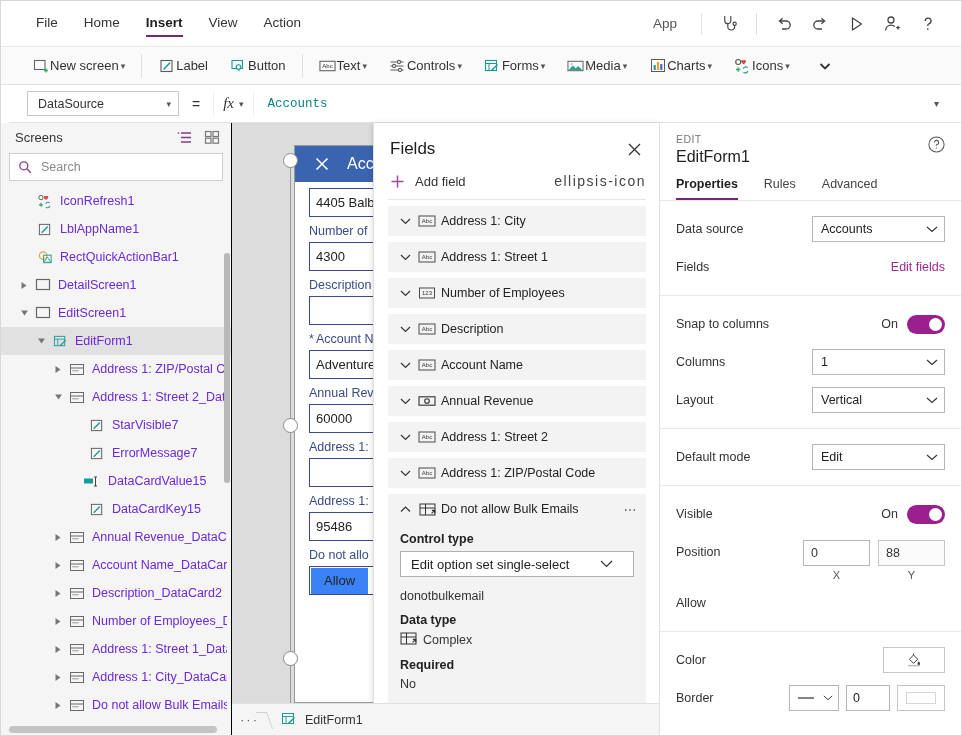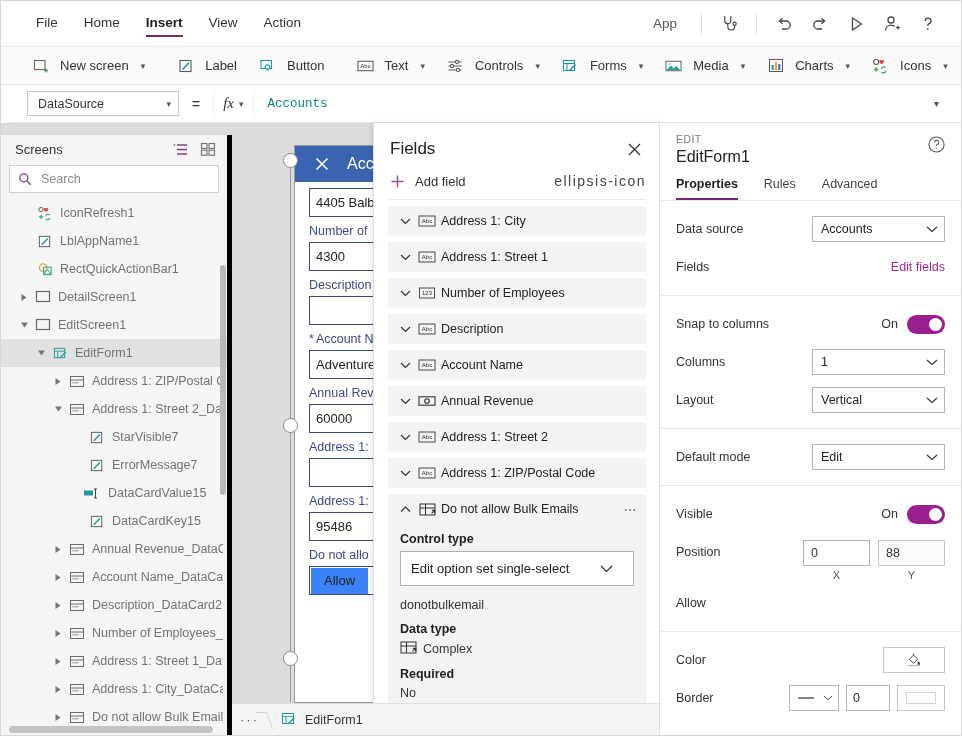--- a/index.html
+++ b/index.html
@@ -54,21 +54,21 @@
 
   
   .ribbon {
     position: absolute; left: 0; top: 46px; right: 0; height: 38px;
     background: #fafafa;
     border-bottom: 1px solid #e3e3e3;
     display: flex; align-items: center;
     padding-left: 20px;
   }
   .rb-btn {
-    display: flex; align-items: center; gap: 11px;
+    display: flex; align-items: center; gap: 1px;
     padding: 0 11px; height: 30px; cursor: pointer;
     font-size: 13px; color: #333; white-space: nowrap;
   }
   .rb-ico { width: 17px; height: 17px; display:flex; align-items:center; justify-content:center; flex: none;}
   .rb-ico svg { display:block; }
   .chev { font-size: 9px; color: #555; margin-left: 1px; }
   .rb-div { width: 1px; height: 24px; background: #e0e0e0; margin: 0 5px; }
   .rb-more { margin-left: 4px; padding: 0 12px; cursor: pointer; color: #333; display:flex; align-items:center;}
 
   
@@ -100,22 +100,22 @@
   .fb-chev { padding: 0 4px 0 8px; color: #555; font-size: 10px; cursor: pointer; }
 
   
   .main {
     position: absolute; left: 0; top: 122px; right: 0; bottom: 0;
     background: #dcdcdc;
   }
 
   
   .treepane {
-    position: absolute; left: 0; top: 12px; width: 231px; bottom: 0;
-    background: #f5f5f5; border-right: 5px solid #000000;
+    position: absolute; left: 0; top: 0; width: 231px; bottom: 0;
+    background: #f5f5f5; border-right: 1px solid #000000;
     display: flex; flex-direction: column;
   }
   .tp-header {
     height: 28px; display: flex; align-items: center;
     padding: 0 8px 0 14px; flex: none;
   }
   .tp-title { font-size: 13px; color: #333; }
   .tp-hicons { margin-left: auto; display: flex; gap: 6px; align-items: center; }
   .tp-hicon { width: 22px; height: 20px; display:flex; align-items:center; justify-content:center; cursor: pointer; }
   .tp-search {
@@ -128,21 +128,21 @@
     font-size: 12.5px; color: #333; font-family: "Liberation Sans", sans-serif;
     background: transparent;
   }
   .tp-search input::placeholder { color: #888; }
   .tree {
     flex: 1; overflow: hidden; position: relative;
     padding-top: 2px;
   }
   .trow {
     display: flex; align-items: center; height: 28px;
-    font-size: 12.5px; color: #737373; cursor: pointer;
+    font-size: 12.5px; color: #6d28d9; cursor: pointer;
     white-space: nowrap; padding-right: 4px;
   }
   .trow.sel { background: #e1e1e1; }
   .tw { width: 18px; display: flex; align-items: center; justify-content: center; flex: none; color: #666; }
   .tw svg { display: block; }
   .ticon { width: 20px; display: flex; align-items: center; justify-content: center; flex: none; margin-right: 5px; }
   .ticon svg { display: block; }
   .tlabel { overflow: hidden; text-overflow: clip; }
   .tree-scroll {
     position: absolute; right: 1px; top: 68px; width: 6px; height: 230px;
@@ -222,21 +222,21 @@
   .frow-chev { width: 22px; display:flex; align-items:center; justify-content:center; color:#333; flex: none;}
   .frow-ico { width: 22px; display: flex; align-items: center; justify-content: center; flex: none; margin-right: 3px; }
   .frow-dots { margin-left: auto; color: #444; letter-spacing: 1.5px; font-size: 13px; }
   .fexpand {
     background: #f3f3f3; padding: 8px 12px 16px 12px;
   }
   .fe-lbl { font-size: 12.5px; font-weight: bold; color: #222; margin-bottom: 5px; }
   .fe-val { font-size: 12.5px; color: #333; margin-bottom: 10px; }
   .fe-val.withicon { display: flex; align-items: center; gap: 6px; }
   .fe-select {
-    height: 35px; background: #fff; border: 1px solid #b0b0b0;
+    height: 26px; background: #fff; border: 1px solid #b0b0b0;
     display: flex; align-items: center; padding: 0 20px 0 10px;
     font-size: 13px; color: #222; margin-bottom: 12px; cursor: pointer;
   }
   .fe-select span:first-child { flex: 1; }
 
   
   .proppane {
     position: absolute; right: 0; top: 0; width: 302px; bottom: 0;
     background: #ffffff; border-left: 1px solid #e0e0e0;
     display: flex; flex-direction: column;

